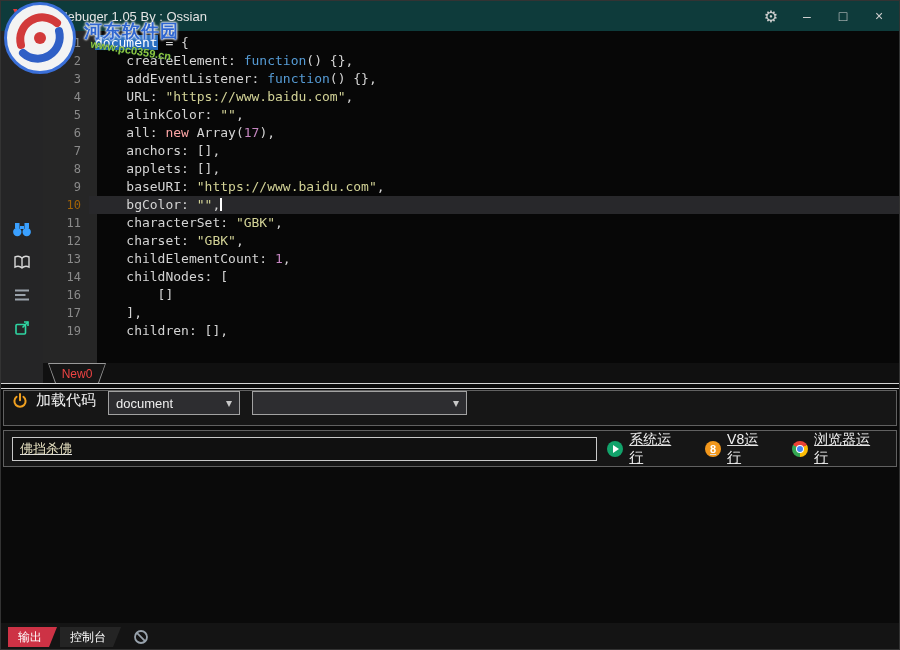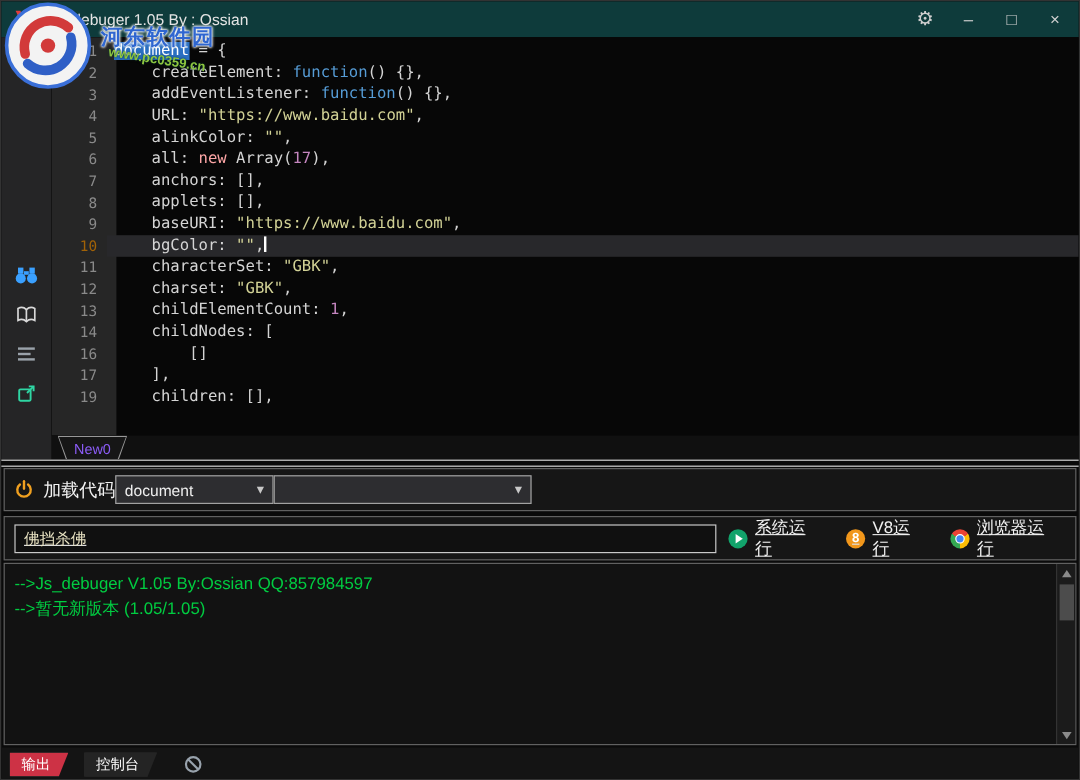--- a/index.html
+++ b/index.html
@@ -52,35 +52,35 @@
 
   
   .tabstrip {
     position:absolute; left:42px; right:0; top:362px; height:20px;
     background:#101010; display:flex; align-items:stretch; padding-left:5px;
   }
   .trap { clip-path:polygon(0 0,100% 0,calc(100% - 7px) 100%,7px 100%); }
   .etab { position:relative; width:58px; background:#9a9a9a; }
   .etab-inner {
     position:absolute; left:1px; right:1px; top:1px; bottom:0;
-    background:#161616; color:#8b5cf6; font-size:12px;
+    background:#161616; color:#ef4444; font-size:12px;
     display:flex; align-items:center; justify-content:center;
   }
 
   
   .splitter {
     position:absolute; left:0; right:0; top:382px; height:6px;
     background:#0a0a0a; border-top:1px solid #d4d4d4; border-bottom:1px solid #d4d4d4;
   }
 
   
   .toolbar {
     position:absolute; left:2px; right:2px; top:389px; height:36px;
     background:#161616; border:1px solid #616161;
-    display:flex; align-items:center; gap:0; padding:0 8px;
+    display:flex; align-items:flex-start; gap:12px; padding:0 8px;
   }
   .load-btn { display:flex; align-items:center; gap:8px; color:#f2f2f2; font-size:15px; cursor:default; }
   .dropdown {
     height:24px; background:#2d2d30; border:1px solid #a2a2a2; color:#eee; font-size:13px;
     display:flex; align-items:center; justify-content:space-between; padding:0 7px; cursor:default;
   }
   .dd1 { width:132px; }
   .dd2 { width:215px; }
   .dd-caret { color:#c8c8c8; font-size:12px; margin-left:6px; }
 
@@ -128,21 +128,21 @@
   }
   .sb-arrow { width:16px; height:15px; display:flex; align-items:center; justify-content:center; }
   .tri-up { width:0; height:0; border-left:4px solid transparent; border-right:4px solid transparent; border-bottom:6px solid #8a8a8a; }
   .tri-down { width:0; height:0; border-left:4px solid transparent; border-right:4px solid transparent; border-top:6px solid #8a8a8a; }
   .sb-thumb { width:12px; height:30px; background:#4c4c4c; margin-top:2px; }
   .sb-spacer { flex:1; }
 
   
   .bottombar {
     position:absolute; left:0; right:0; top:622px; height:28px;
-    background:#141414; display:flex; align-items:center; gap:13px; padding-left:7px;
+    background:#141414; display:flex; align-items:center; gap:3px; padding-left:7px;
   }
   .btab {
     height:20px; display:flex; align-items:center; justify-content:center;
     font-size:12px; color:#fff; padding:0 15px 0 10px;
     clip-path:polygon(0 0,100% 0,calc(100% - 8px) 100%,0 100%);
     filter:drop-shadow(0 0 1px #cfcfcf); cursor:default;
   }
   .btab-output { background:#cd3245; }
   .btab-console { background:#242424; }
   .ban-icon { margin-left:9px; display:flex; align-items:center; }
@@ -327,36 +327,20 @@
         <span class="ico-v8">8</span>
         <span>V8运行</span>
       </span>
       <span class="run-btn">
         <span class="ico-chrome"></span>
         <span>浏览器运行</span>
       </span>
     </span>
   </div>
 
-  <div class="output">
-    <div>
-        <div class="out-line">--&gt;Js_debuger V1.05 By:Ossian QQ:857984597</div>
-        <div class="out-line">--&gt;暂无新版本 (1.05/1.05)</div>
-      </div>
-    <div class="scrollbar">
-      <span class="sb-arrow">
-          <span class="tri-up"></span>
-        </span>
-      <span class="sb-thumb"></span>
-      <span class="sb-spacer"></span>
-      <span class="sb-arrow">
-          <span class="tri-down"></span>
-        </span>
-    </div>
-  </div>
 
   <div class="bottombar">
     <span class="btab btab-output">输出</span>
     <span class="btab btab-console">控制台</span>
     <span class="ban-icon">
       <svg viewBox="0 0 16 16" width="16" height="16" fill="none" stroke="#98a2ac" stroke-width="1.8">
         <circle cx="8" cy="8" r="6"></circle>
         <path d="M3.9 3.9 L12.1 12.1"></path>
       </svg>
     </span>

